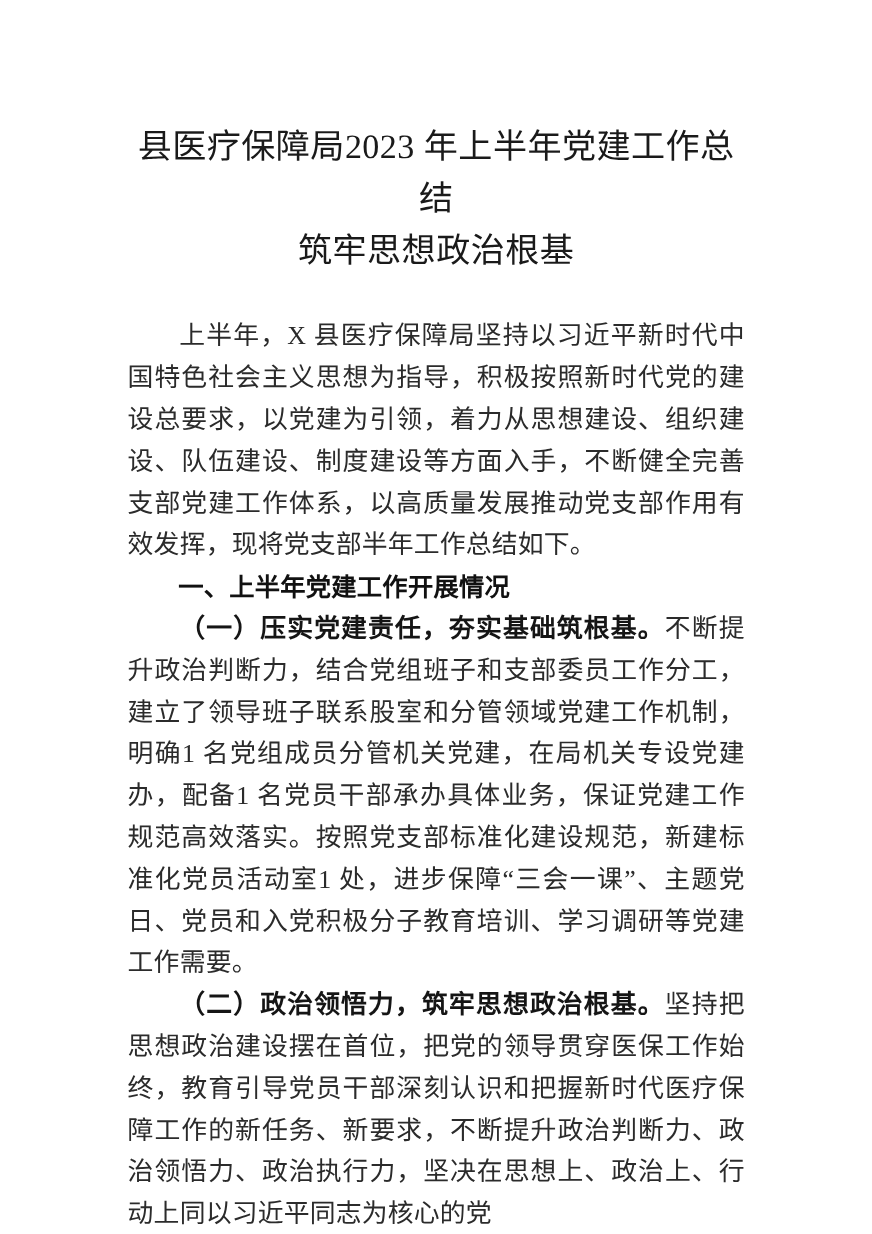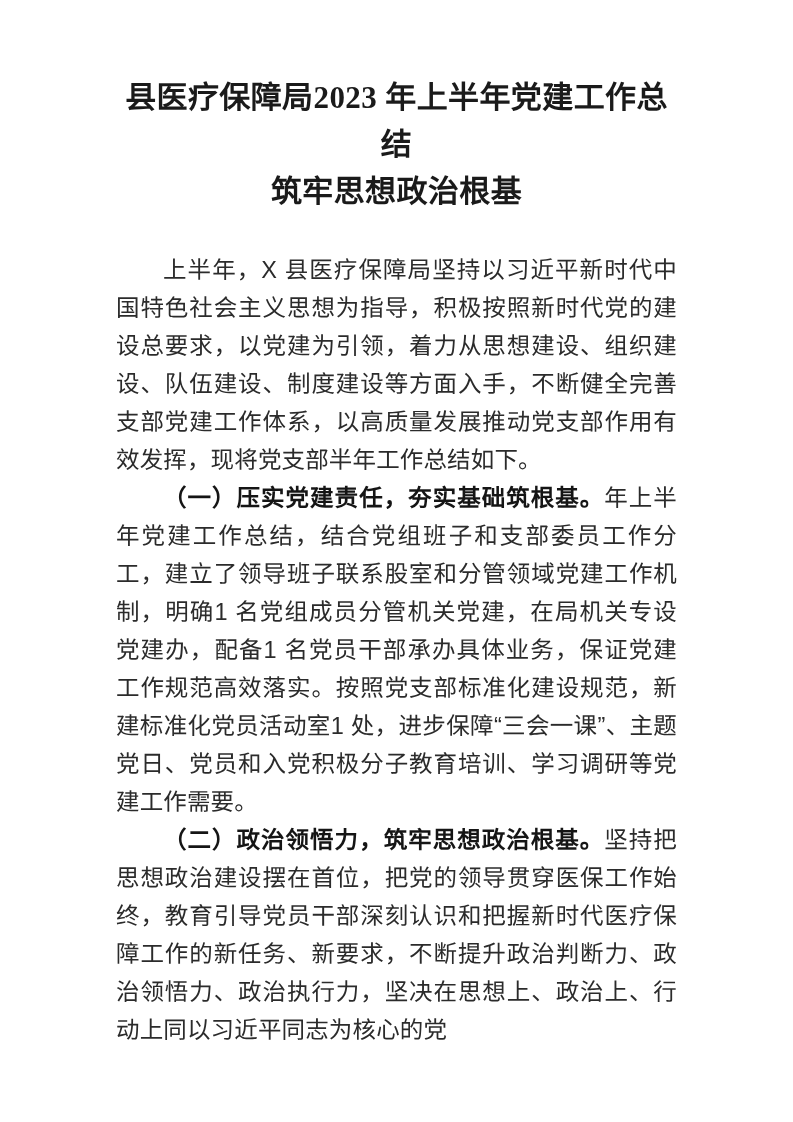--- a/index.html
+++ b/index.html
@@ -22,24 +22,24 @@
     box-sizing: border-box;
   }
   .content {
     position: absolute;
     left: 116px;
     top: 0;
     width: 561px;
   }
   .doc-title {
     margin: 0;
-    padding-top: 74px;
+    padding-top: 110px;
     font-family: "Liberation Serif", "DejaVu Serif", serif;
     font-size: 31px;
-    font-weight: 700;
+    font-weight: 400;
     line-height: 47px;
     text-align: center;
     color: #1a1a1a;
     letter-spacing: 0.4px;
     text-align-last: center;
   }
   .title-spacer {
     height: 36px;
   }
   .section-heading {
@@ -47,21 +47,21 @@
     font-family: "Liberation Sans", "DejaVu Sans", sans-serif;
     font-size: 23px;
     font-weight: 700;
     line-height: 38px;
     color: #111111;
     text-indent: 46px;
     letter-spacing: 0.2px;
   }
   .body-para {
     margin: 0;
-    font-family: Liberation Sans, sans-serif;
+    font-family: Liberation Serif, serif;
     font-size: 23.5px;
     font-weight: 400;
     line-height: 38px;
     color: #2b2b2b;
     text-indent: 47px;
     text-align: justify;
     text-justify: inter-character;
     letter-spacing: 0.15px;
     word-break: break-all;
   }
@@ -79,19 +79,20 @@
 
     <h1 class="doc-title">
       <span>县医疗保障局2023 年上半年党建工作总结</span><br>
       <span>筑牢思想政治根基</span>
     </h1>
 
     <div class="title-spacer"></div>
 
     <p class="body-para">上半年，X 县医疗保障局坚持以习近平新时代中国特色社会主义思想为指导，积极按照新时代党的建设总要求，以党建为引领，着力从思想建设、组织建设、队伍建设、制度建设等方面入手，不断健全完善支部党建工作体系，以高质量发展推动党支部作用有效发挥，现将党支部半年工作总结如下。</p>
 
+    <h2 class="section-heading">一、上半年党建工作开展情况</h2>
 
-    <p class="body-para"><span class="lead">（一）压实党建责任，夯实基础筑根基。</span><span>年上半年党建工作总结，结合党组班子和支部委员工作分工，建立了领导班子联系股室和分管领域党建工作机制，明确1 名党组成员分管机关党建，在局机关专设党建办，配备1 名党员干部承办具体业务，保证党建工作规范高效落实。按照党支部标准化建设规范，新建标准化党员活动室1 处，进步保障“三会一课”、主题党日、党员和入党积极分子教育培训、学习调研等党建工作需要。</span></p>
+    <p class="body-para"><span class="lead">（一）压实党建责任，夯实基础筑根基。</span><span>不断提升政治判断力，结合党组班子和支部委员工作分工，建立了领导班子联系股室和分管领域党建工作机制，明确1 名党组成员分管机关党建，在局机关专设党建办，配备1 名党员干部承办具体业务，保证党建工作规范高效落实。按照党支部标准化建设规范，新建标准化党员活动室1 处，进步保障“三会一课”、主题党日、党员和入党积极分子教育培训、学习调研等党建工作需要。</span></p>
 
     <p class="body-para"><span class="lead">（二）政治领悟力，筑牢思想政治根基。</span><span>坚持把思想政治建设摆在首位，把党的领导贯穿医保工作始终，教育引导党员干部深刻认识和把握新时代医疗保障工作的新任务、新要求，不断提升政治判断力、政治领悟力、政治执行力，坚决在思想上、政治上、行动上同以习近平同志为核心的党</span></p>
 
   </div>
 </div>
 
 </body></html>

